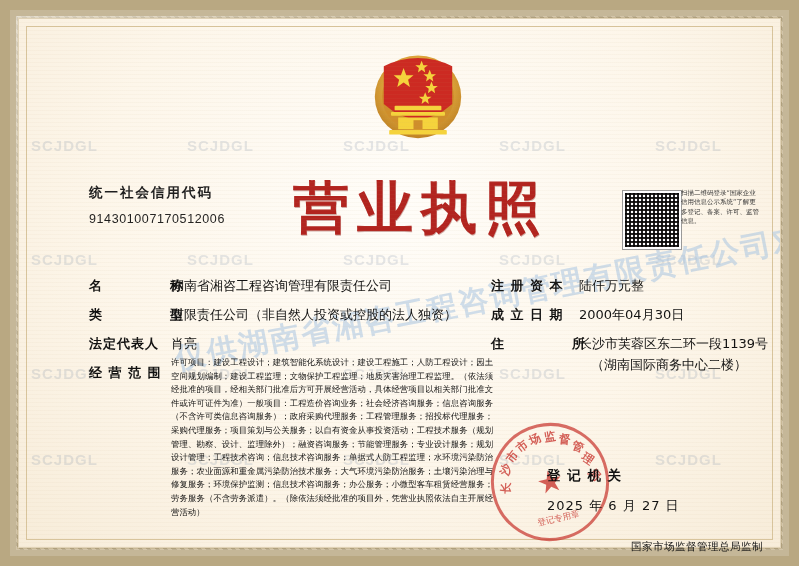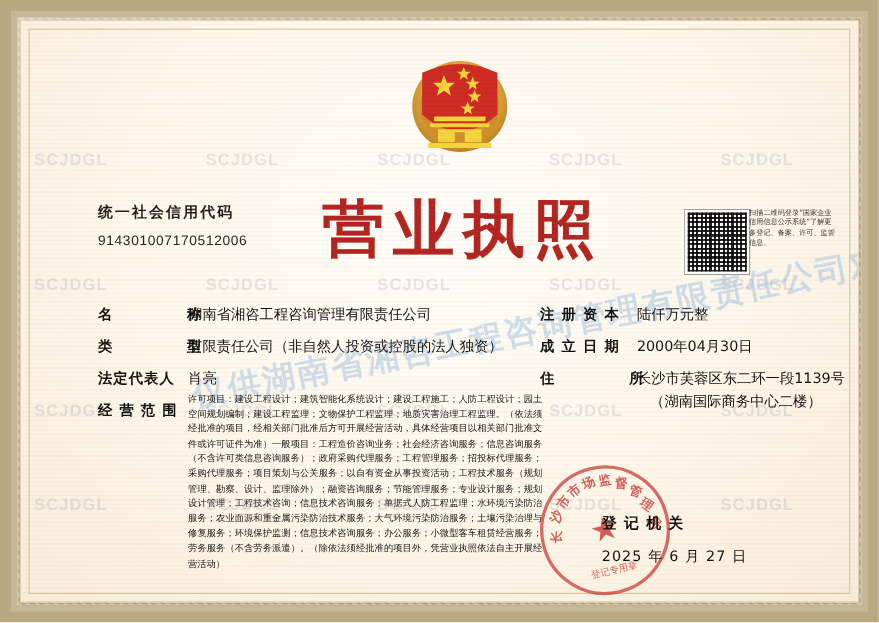--- a/index.html
+++ b/index.html
@@ -408,13 +408,14 @@
       <div class="seal-bottom-text">登记专用章</div>
     </div>
 
     <div class="reg-authority">登 记 机 关</div>
     <div class="reg-date">2025 年 6 月 27 日</div>
 
     <div class="footer-left">国家企业信用信息公示系统网址：</div>
     <div class="footer-url">http://www.gsxt.gov.cn</div>
   </div>
 
+  <div class="footer-right">国家市场监督管理总局监制</div>
 </div>
 
 </body></html>

